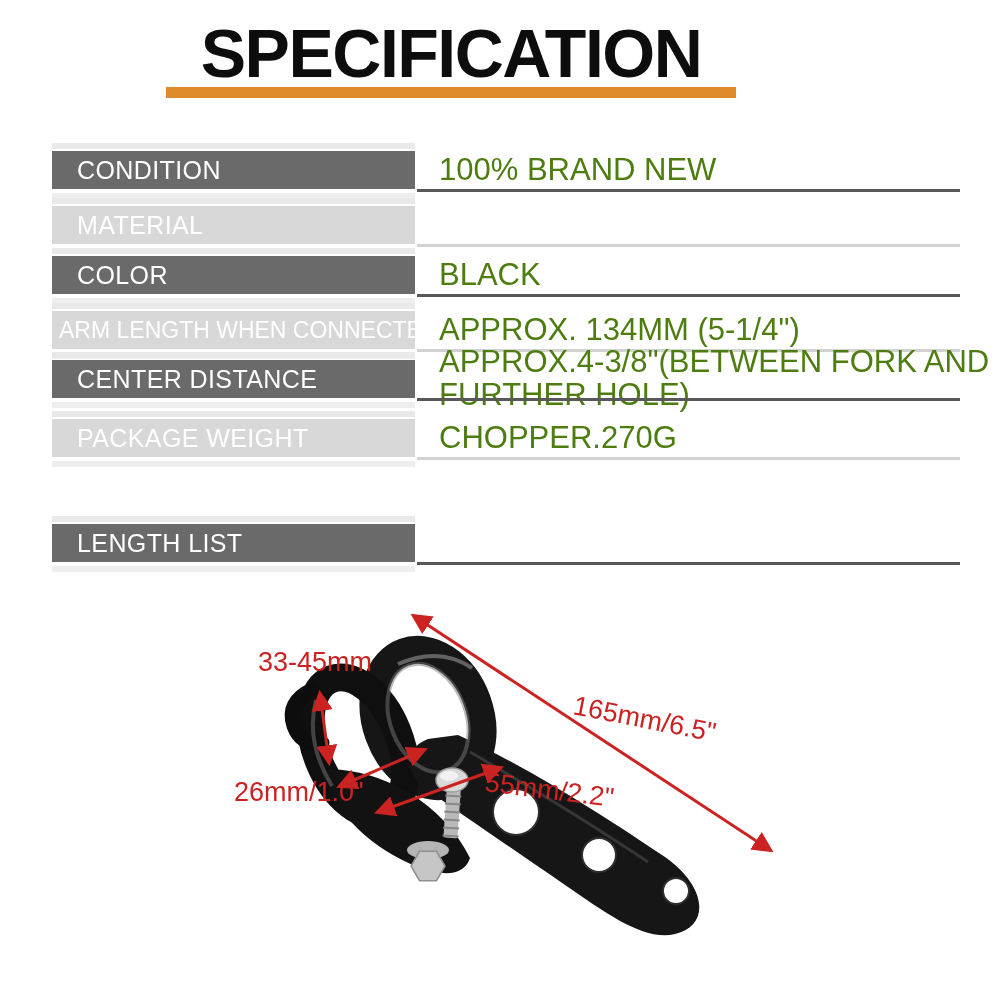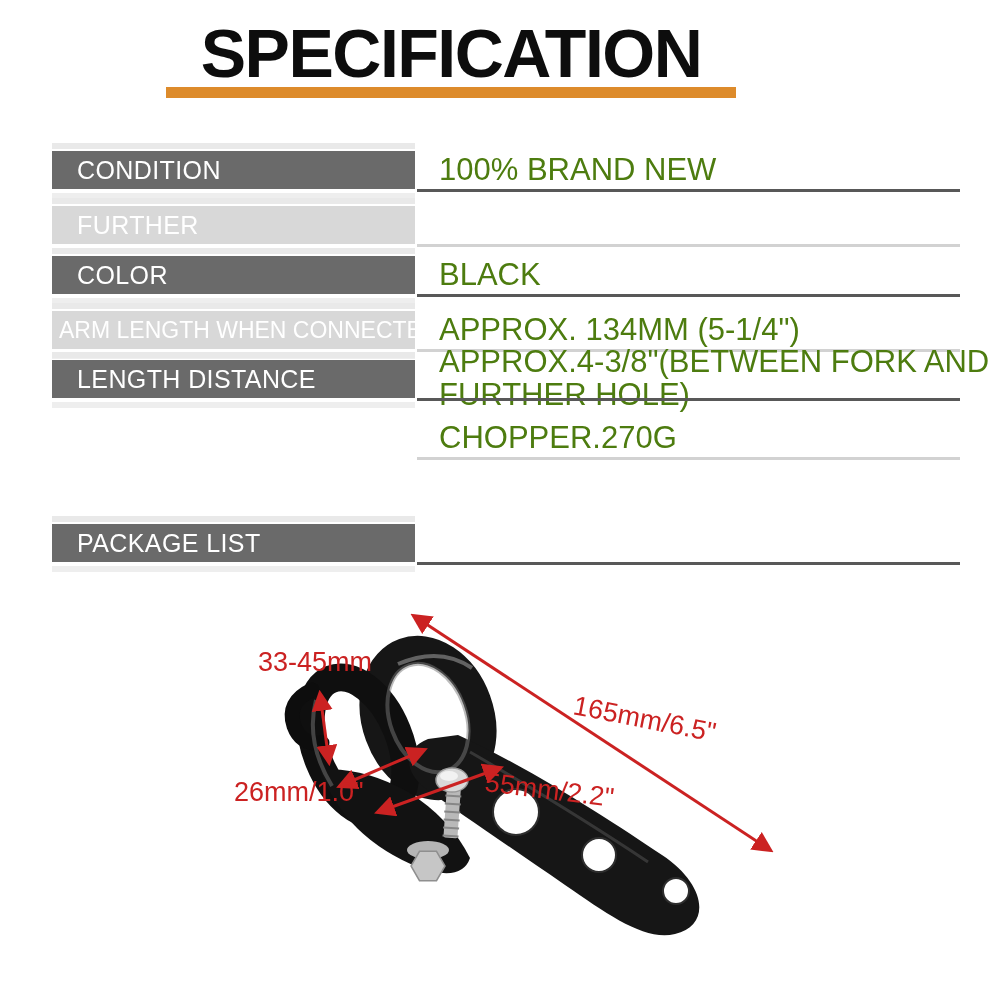--- a/index.html
+++ b/index.html
@@ -56,52 +56,55 @@
 <div class="spec">
   <div class="row" style="top:151px">
     <div class="row-label">
         <span>CONDITION</span>
       </div>
     <div class="row-value">100% BRAND NEW</div>
     <div class="row-underline"></div>
   </div>
   <div class="row" style="top:206px">
     <div class="row-label">
-        <span>FURTHER</span>
+        <span>MATERIAL</span>
       </div>
     <div class="row-underline"></div>
   </div>
   <div class="row" style="top:256px">
     <div class="row-label">
         <span>COLOR</span>
       </div>
     <div class="row-value">BLACK</div>
     <div class="row-underline"></div>
   </div>
   <div class="row tight" style="top:311px">
     <div class="row-label">
         <span>ARM LENGTH WHEN CONNECTED</span>
       </div>
     <div class="row-value">APPROX. 134MM (5-1/4")</div>
     <div class="row-underline"></div>
   </div>
   <div class="row" style="top:360px">
     <div class="row-label">
-        <span>LENGTH DISTANCE</span>
+        <span>CENTER DISTANCE</span>
       </div>
     <div class="row-value">APPROX.4-3/8"(BETWEEN FORK AND FURTHER HOLE)</div>
     <div class="row-underline"></div>
   </div>
   <div class="row" style="top:419px">
+    <div class="row-label">
+        <span>PACKAGE WEIGHT</span>
+      </div>
     <div class="row-value">CHOPPER.270G</div>
     <div class="row-underline"></div>
   </div>
   <div class="row" style="top:524px">
     <div class="row-label">
-        <span>PACKAGE LIST</span>
+        <span>LENGTH LIST</span>
       </div>
     <div class="row-underline"></div>
   </div>
 </div>
 
 <svg class="diagram" width="1001" height="420" viewBox="0 580 1001 420" xmlns="http://www.w3.org/2000/svg">
   <defs>
     <marker id="arrow" viewBox="0 0 10 10" refX="8" refY="5" markerWidth="7" markerHeight="7" orient="auto-start-reverse">
       <path d="M0 0 L10 5 L0 10 Z" class="marker-fill"></path>
     </marker>

